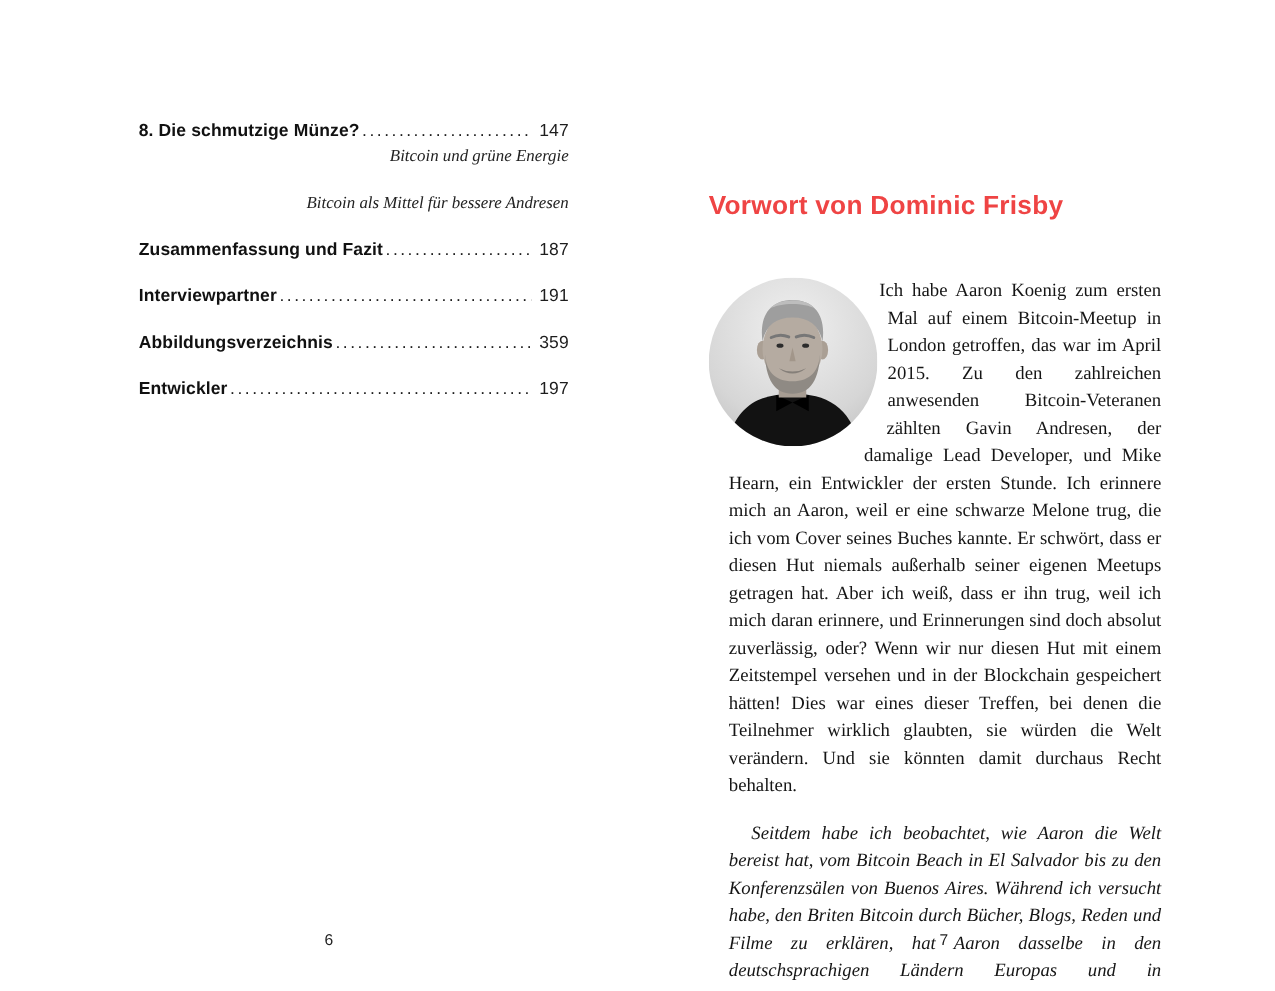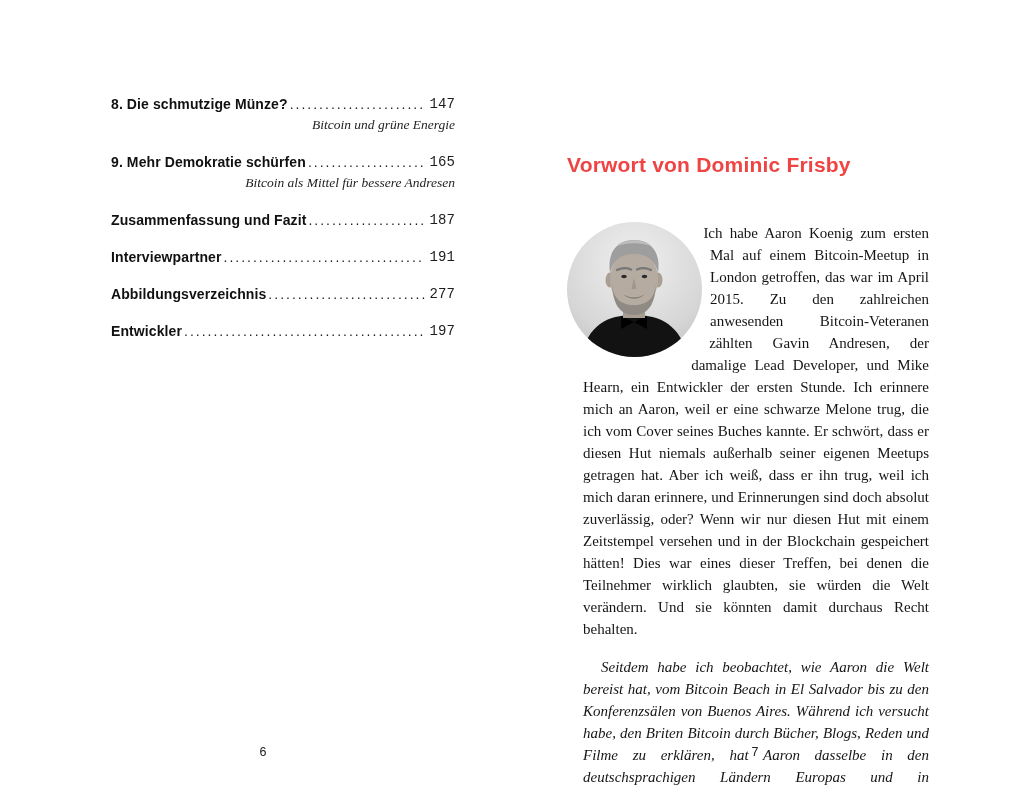--- a/index.html
+++ b/index.html
@@ -51,21 +51,20 @@
     font-size: 14px;
     letter-spacing: 2px;
     color: #1d1d1d;
   }
   .toc-page {
     flex: 0 0 auto;
     font-weight: 400;
     min-width: 26px;
     text-align: right;
     color: #1d1d1d;
-    font-family: Liberation Mono, monospace;
   }
   .toc-subtitle {
     margin: 5px 0 0 18px;
     font-family: "Liberation Serif", serif;
     font-style: italic;
     font-size: 13.5px;
     color: #222;
     text-align: right;
   }
 
@@ -129,25 +128,20 @@
     <div class="toc-entry">
       <div class="toc-row">
         <span class="toc-title">8. Die schmutzige Münze?</span>
         <span class="leader"></span>
         <span class="toc-page">147</span>
       </div>
       <div class="toc-subtitle">Bitcoin und grüne Energie</div>
     </div>
 
     <div class="toc-entry">
-      <div class="toc-row">
-        <span class="toc-title">9. Mehr Demokratie schürfen</span>
-        <span class="leader"></span>
-        <span class="toc-page">165</span>
-      </div>
       <div class="toc-subtitle">Bitcoin als Mittel für bessere Andresen</div>
     </div>
 
     <div class="toc-entry">
       <div class="toc-row">
         <span class="toc-title">Zusammenfassung und Fazit</span>
         <span class="leader"></span>
         <span class="toc-page">187</span>
       </div>
     </div>
@@ -157,21 +151,21 @@
         <span class="toc-title">Interviewpartner</span>
         <span class="leader"></span>
         <span class="toc-page">191</span>
       </div>
     </div>
 
     <div class="toc-entry">
       <div class="toc-row">
         <span class="toc-title">Abbildungsverzeichnis</span>
         <span class="leader"></span>
-        <span class="toc-page">277</span>
+        <span class="toc-page">359</span>
       </div>
     </div>
 
     <div class="toc-entry">
       <div class="toc-row">
         <span class="toc-title">Entwickler</span>
         <span class="leader"></span>
         <span class="toc-page">197</span>
       </div>
     </div>

